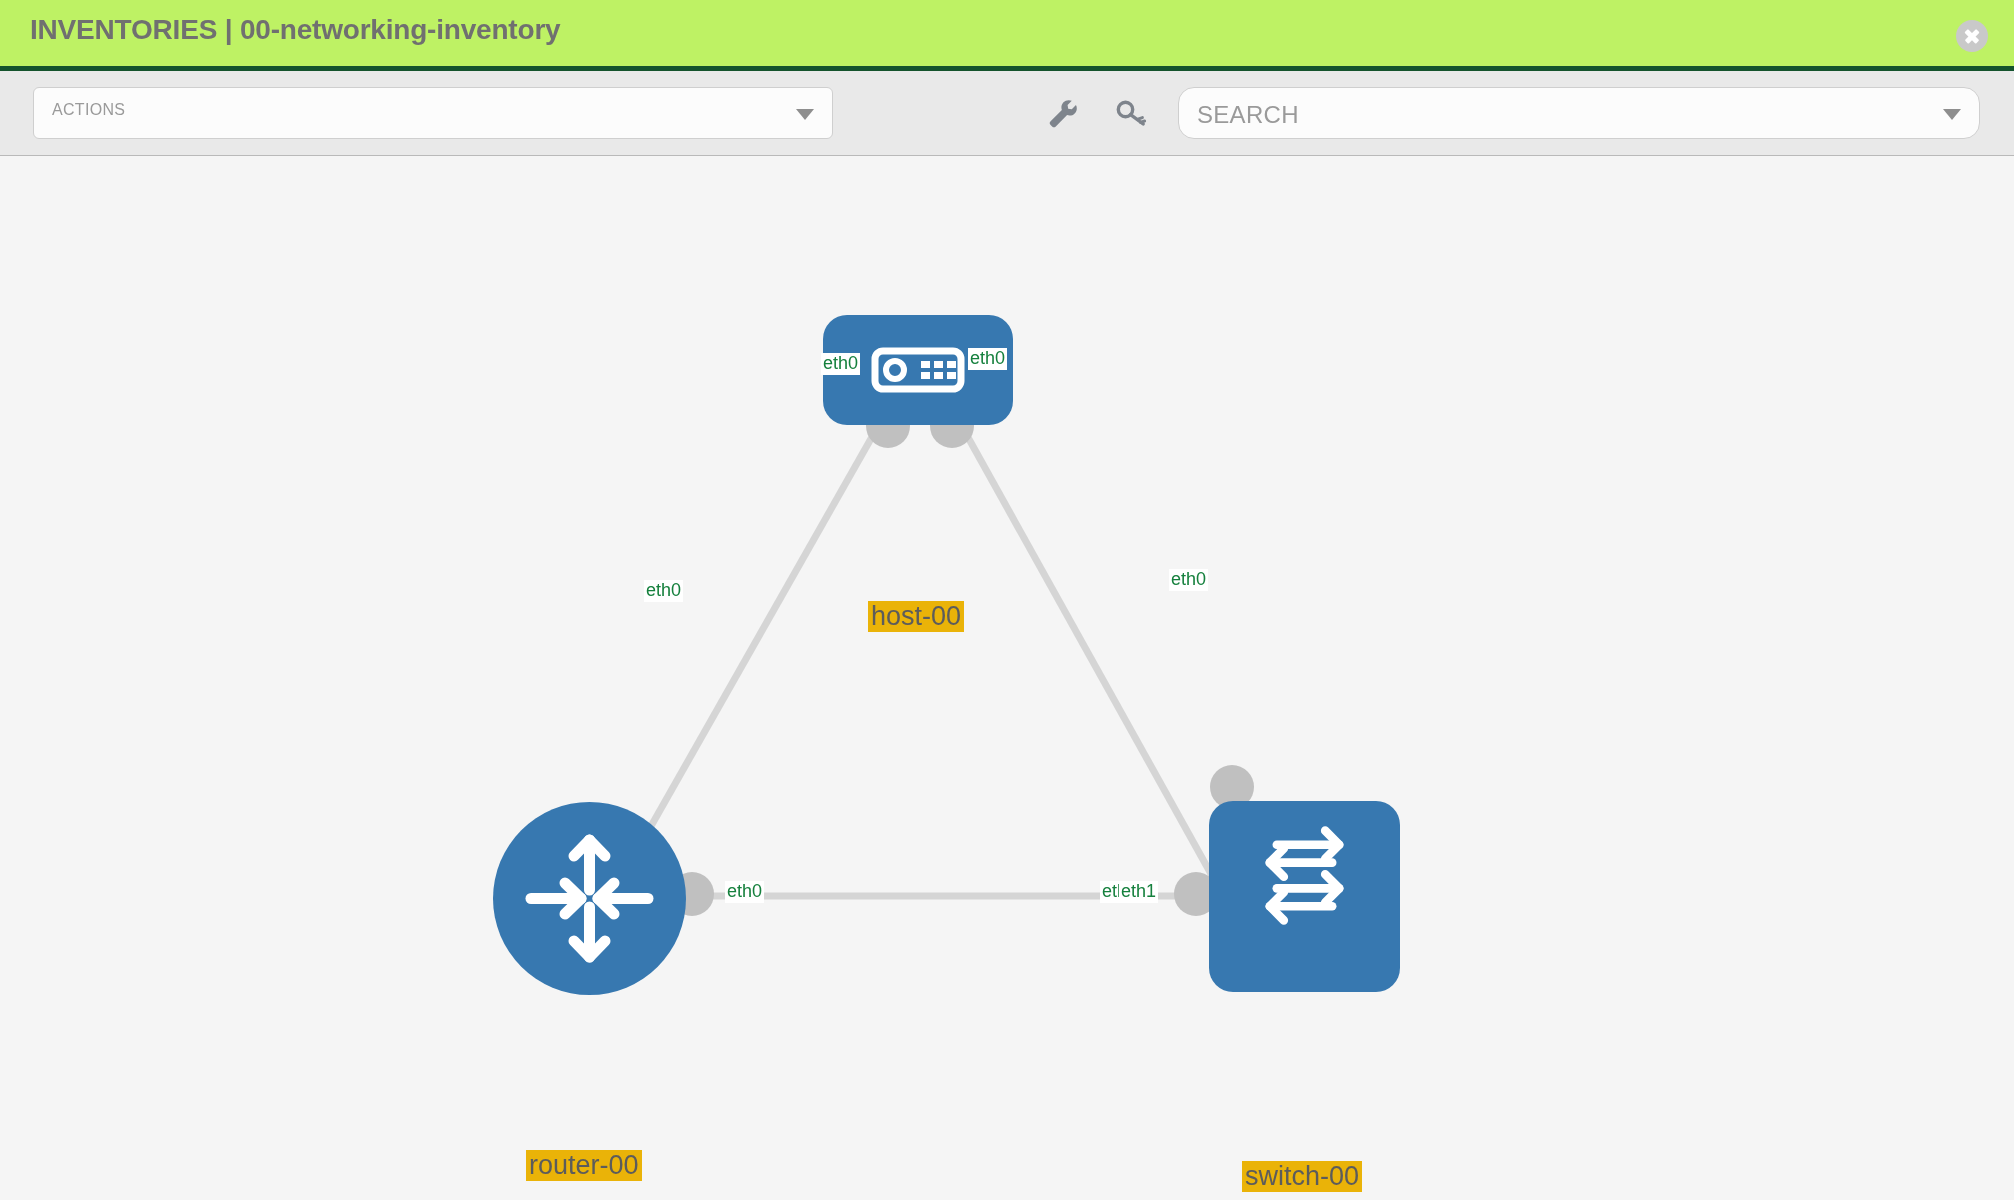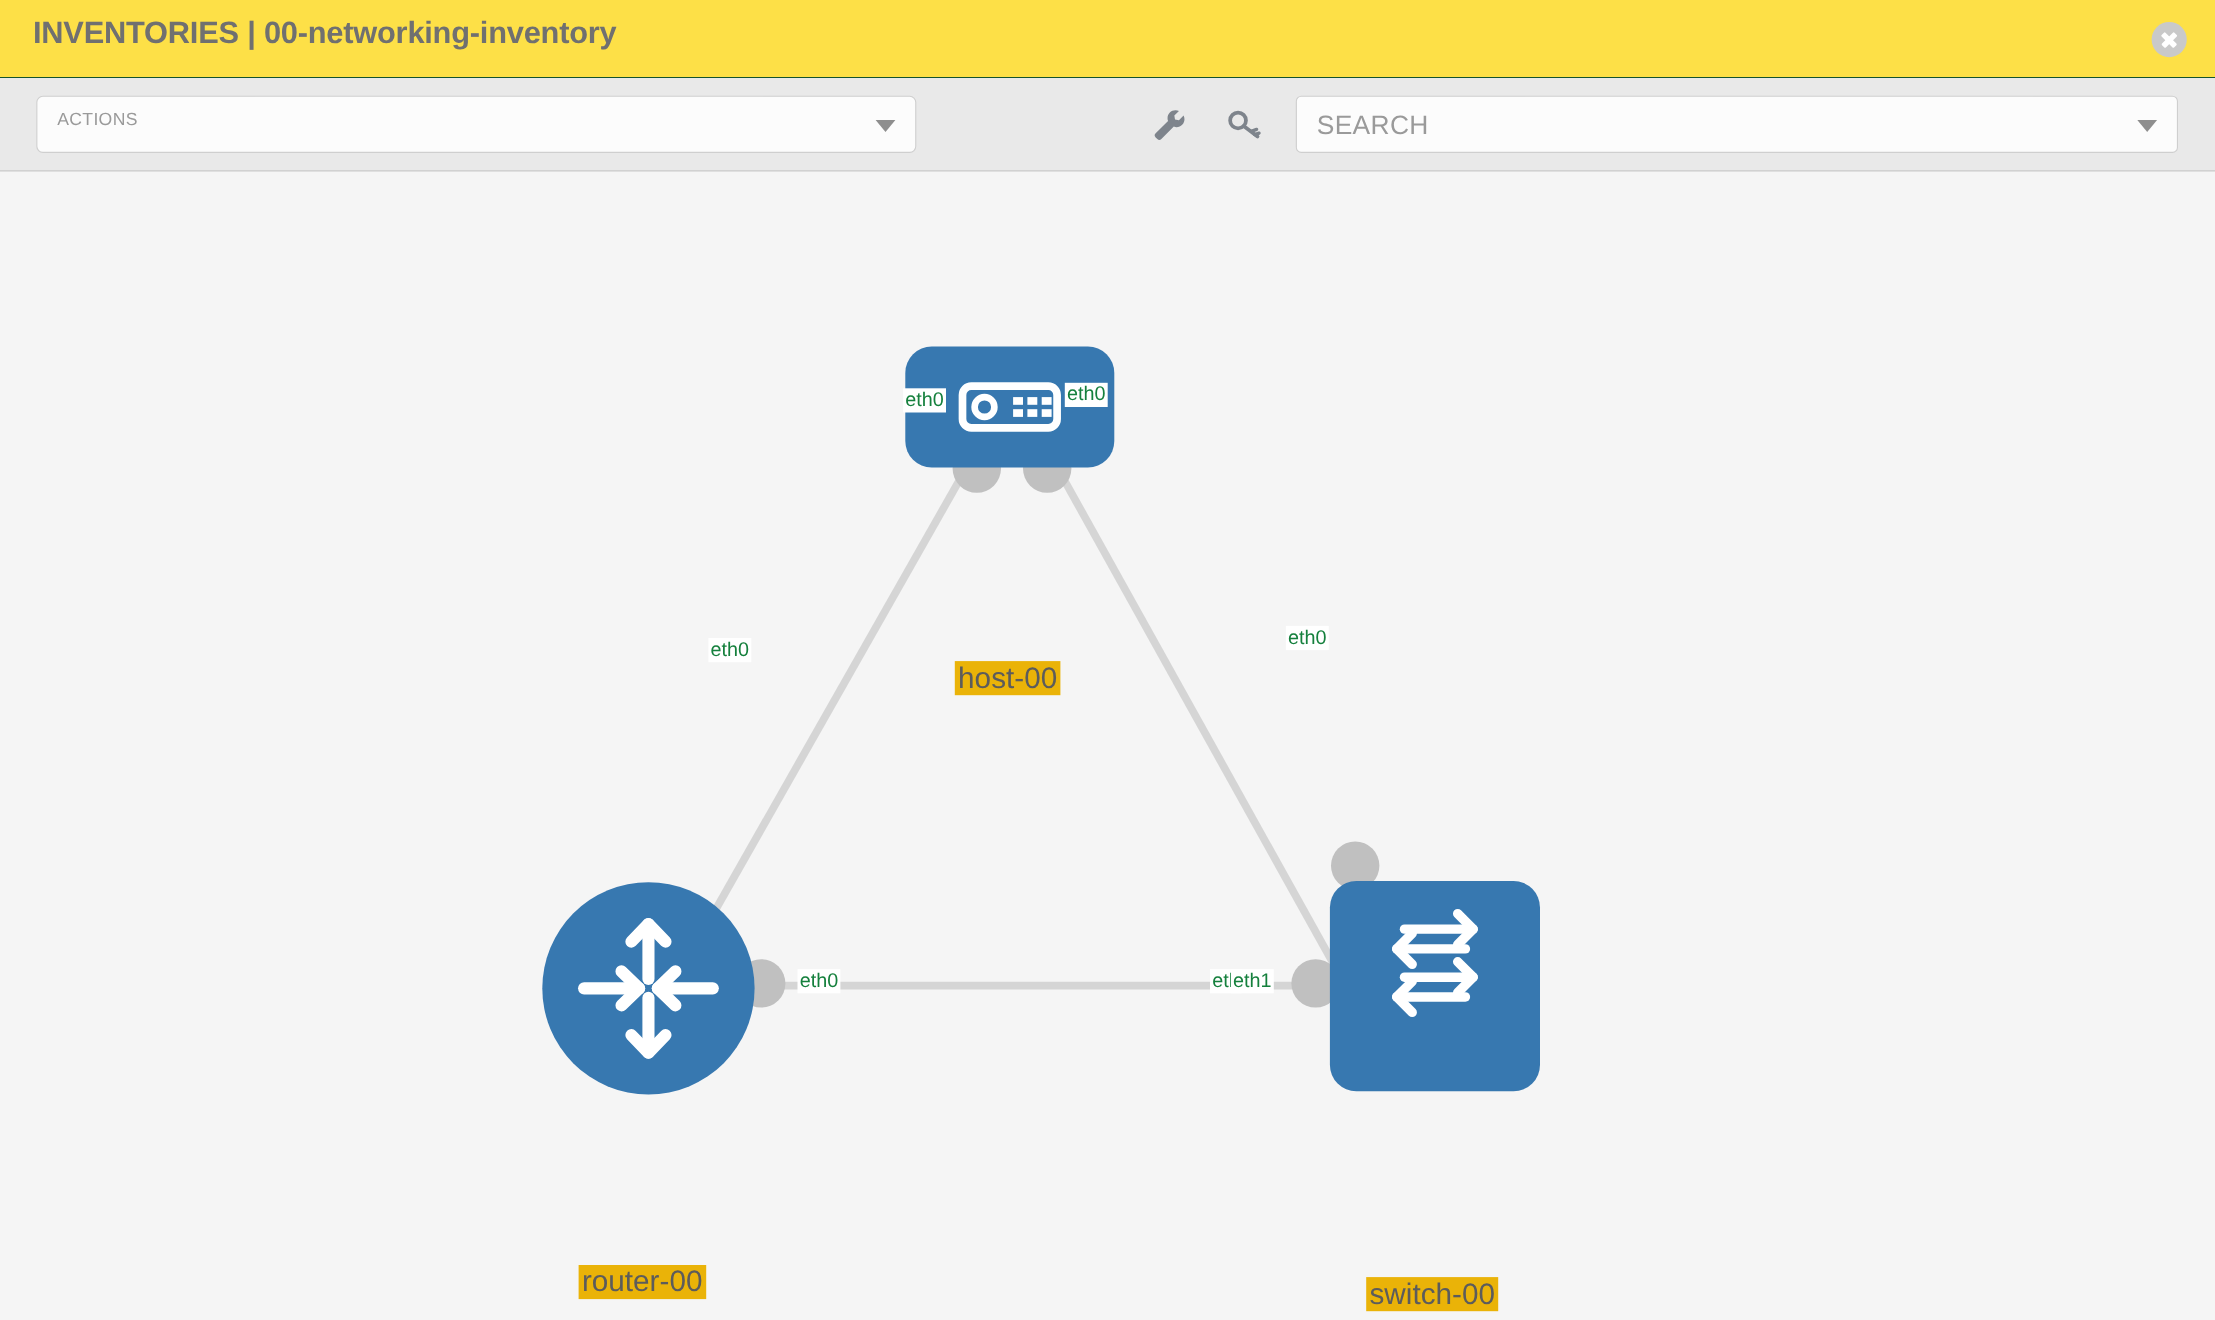--- a/index.html
+++ b/index.html
@@ -21,22 +21,22 @@
     height: 1200px;
     background: #ffffff;
   }
 
   
   .titlebar {
     position: absolute;
     left: 0; top: 0;
     width: 2014px;
     height: 71px;
-    background: #fde047;
-    border-bottom: 1px solid #14532d;
+    background: #bef264;
+    border-bottom: 5px solid #14532d;
     box-sizing: border-box;
   }
   .title-text {
     position: absolute;
     left: 30px;
     top: 14px;
     font-size: 28px;
     font-weight: bold;
     color: #707070;
     letter-spacing: -0.2px;
@@ -116,21 +116,21 @@
   .tool-icon.key    { left: 1114px; }
 
   .search-select {
     position: absolute;
     left: 1178px;
     top: 16px;
     width: 802px;
     height: 52px;
     background: #fcfcfc;
     border: 1px solid #cfcfcf;
-    border-radius: 5px;
+    border-radius: 16px;
     box-sizing: border-box;
     cursor: text;
     text-decoration: underline;
   }
   .search-label {
     position: absolute;
     left: 18px;
     top: 13px;
     font-size: 24px;
     color: #9a9a9a;

